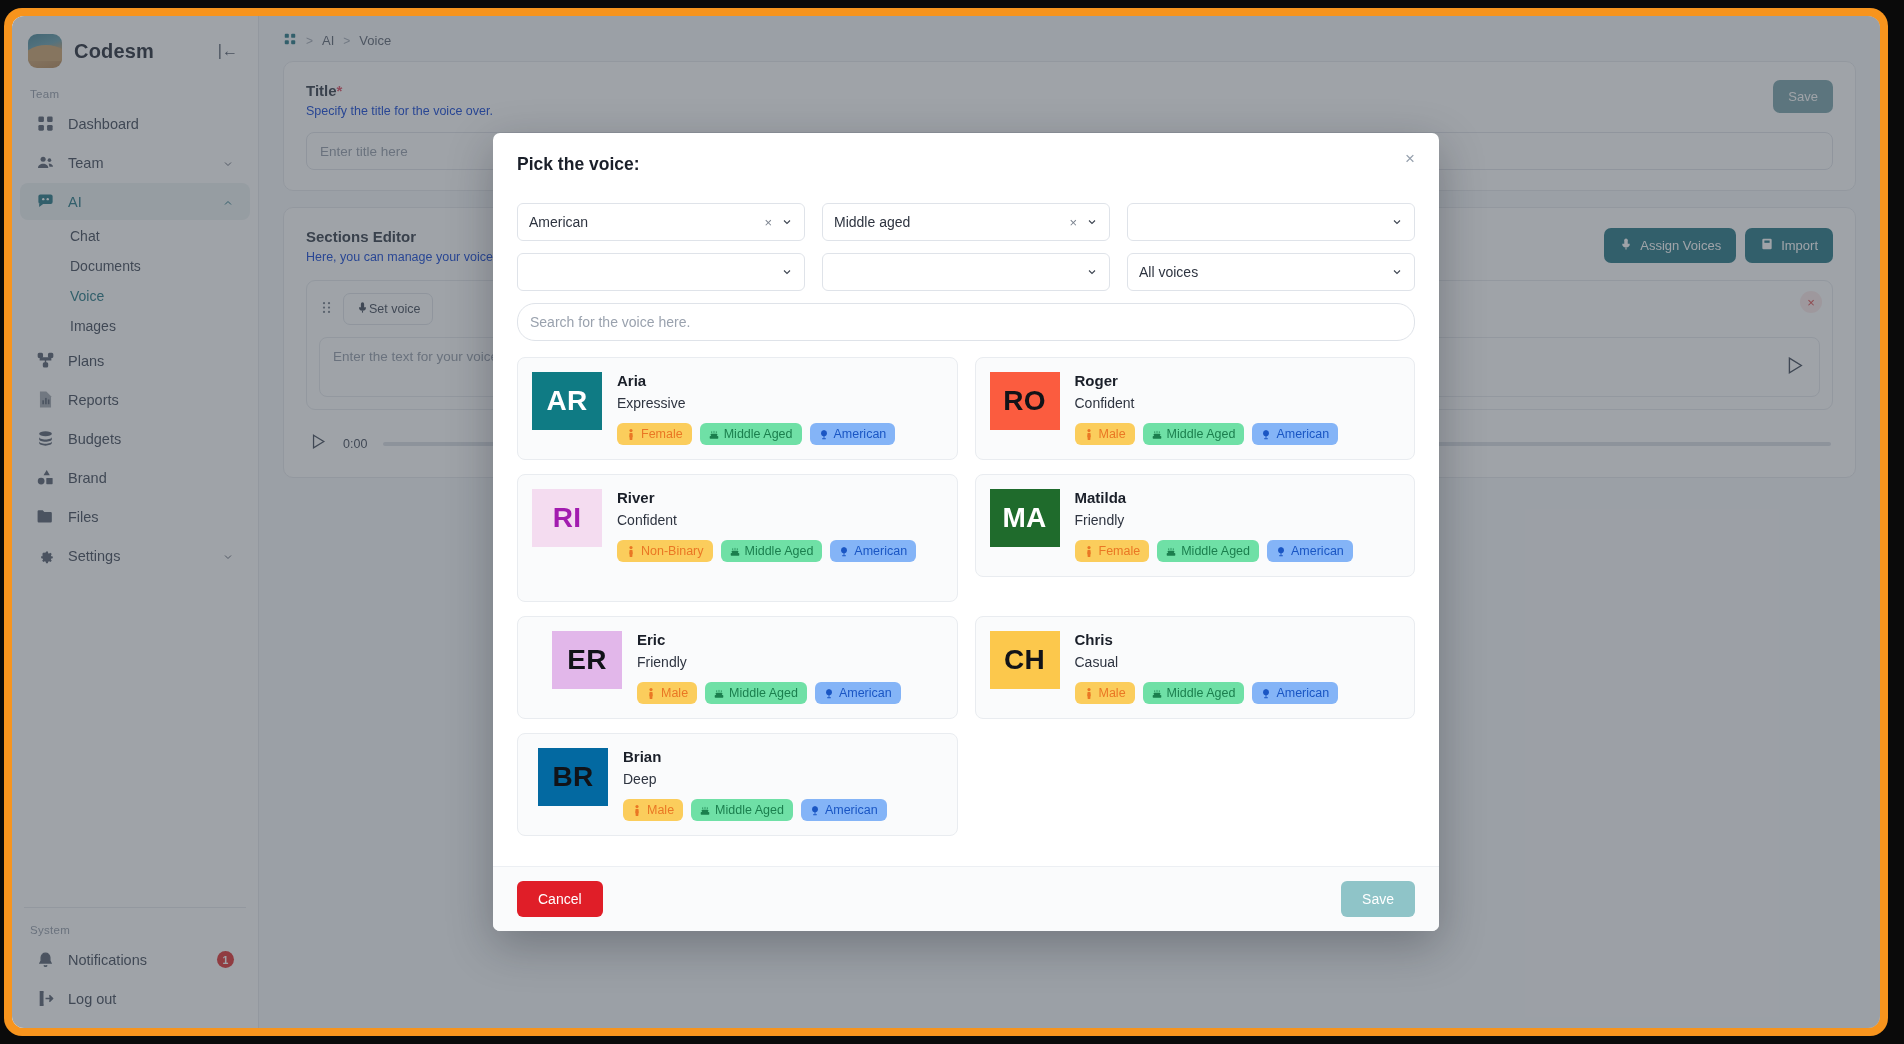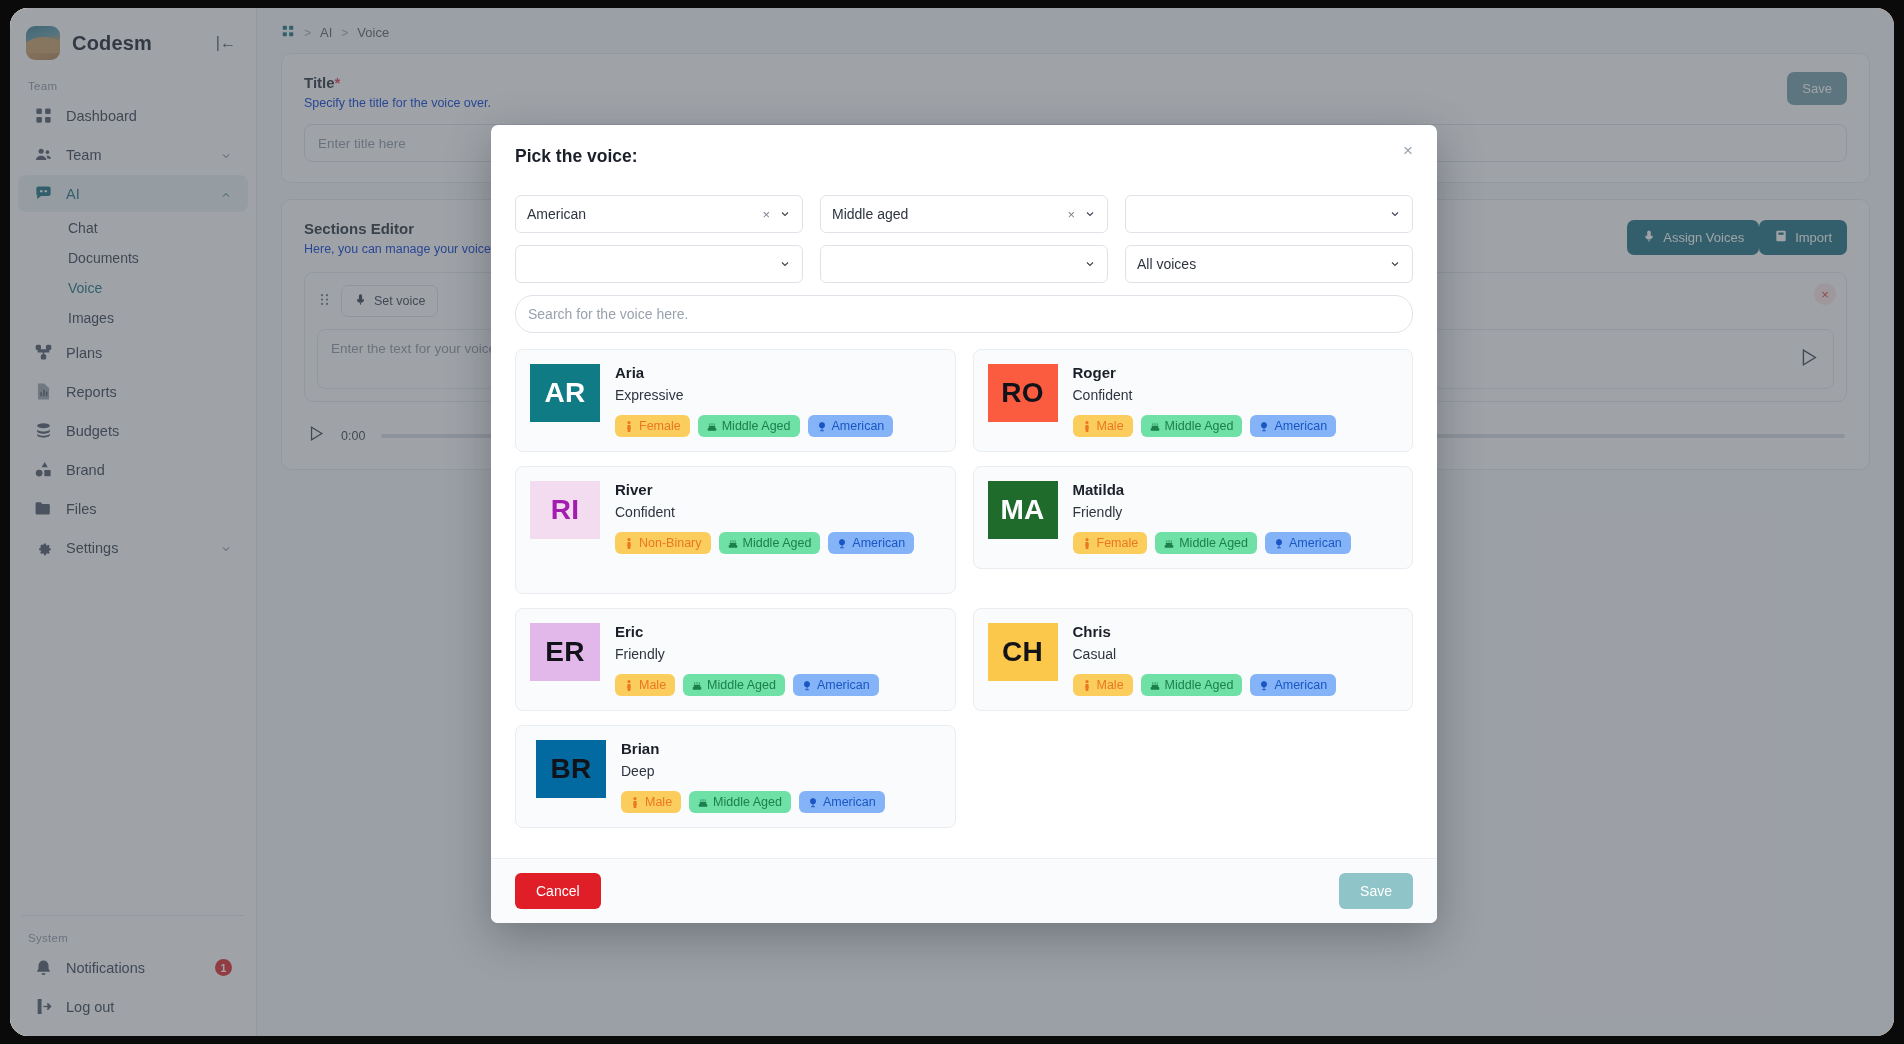--- a/index.html
+++ b/index.html
@@ -8,25 +8,25 @@
     width: 1904px;
     height: 1044px;
     background: #0a0a0a;
     font-family: "Liberation Sans", sans-serif;
     overflow: hidden;
   }
 
   
   #app-frame {
     position: absolute;
-    left: 10px; top: 8px;
+    left: 4px; top: 8px;
     width: 1884px; height: 1028px;
     background: #f7941d;
     border-radius: 18px;
-    padding: 0;
+    padding: 8px;
     overflow: hidden;
   }
   #app-viewport {
     position: relative;
     width: 100%; height: 100%;
     background: #f8f9fb;
     border-radius: 12px;
     overflow: hidden;
   }
 
@@ -153,36 +153,36 @@
     border: none; border-radius: 7px;
     font-size: 13px; padding: 9px 15px;
     display: inline-flex; align-items: center; gap: 7px;
     cursor: pointer;
     font-family: "Liberation Sans", sans-serif;
   }
   .btn-teal.muted { background: #7fa8ae; }
   .btn-teal svg { width: 14px; height: 14px; fill: #fff; }
   .panel-topright { position: absolute; right: 22px; top: 18px; }
   .sec-head-row { display: flex; align-items: flex-start; }
-  .sec-head-actions { margin-left: auto; display: flex; }
+  .sec-head-actions { margin-left: auto; display: flex; gap: 9px; }
   .section-box {
     margin-top: 16px;
     border: 1px solid #e8eaee;
     border-radius: 9px;
     padding: 12px;
     position: relative;
     background: #fff;
   }
   .section-toolbar { display: flex; align-items: center; gap: 9px; }
   .grip svg { width: 15px; height: 15px; fill: #7b838f; }
   .chip-btn {
     border: 1px solid #e2e5ea; background: #fff;
     border-radius: 7px; padding: 7px 12px;
     font-size: 12.5px; color: #4a5260;
-    display: inline-flex; align-items: center; gap: 7px;
+    display: inline-flex; align-items: center; 
     cursor: pointer;
     font-family: "Liberation Sans", sans-serif;
   }
   .chip-btn svg { width: 13px; height: 13px; fill: #4a5260; }
   .row-close {
     position: absolute; right: 10px; top: 10px;
     width: 22px; height: 22px; border-radius: 50%;
     background: #fdeaea; color: #e05252;
     display: flex; align-items: center; justify-content: center;
     font-size: 13px; cursor: pointer;
@@ -832,21 +832,21 @@
                         <rect x="6.4" y="9.2" width="1.2" height="3.4"></rect>
                         <rect x="4.3" y="12.2" width="5.4" height="1.3" rx=".5"></rect>
                       </svg>
                     </span>
                     <span>American</span>
                   </span>
                 </div>
               </div>
             </div>
             <div class="voice-card">
-              <div class="avatar" style="background: rgb(226, 183, 234); color: rgb(17, 19, 24);">ER</div>
+              <div class="avatar" style="background: rgb(226, 183, 234); color: rgb(17, 19, 24); margin-left: 20px;">ER</div>
               <div class="voice-body">
                 <div class="voice-name">Eric</div>
                 <div class="voice-style">Friendly</div>
                 <div class="tag-row">
                   <span class="tag tag-gender">
                     <span>
                       <svg viewBox="0 0 12 14">
                         <circle cx="6" cy="2" r="2"></circle>
                         <path d="M4.2 5h3.6l.6 5H8l-.4 4h-3.2L4 10h-.4z"></path>
                       </svg>

